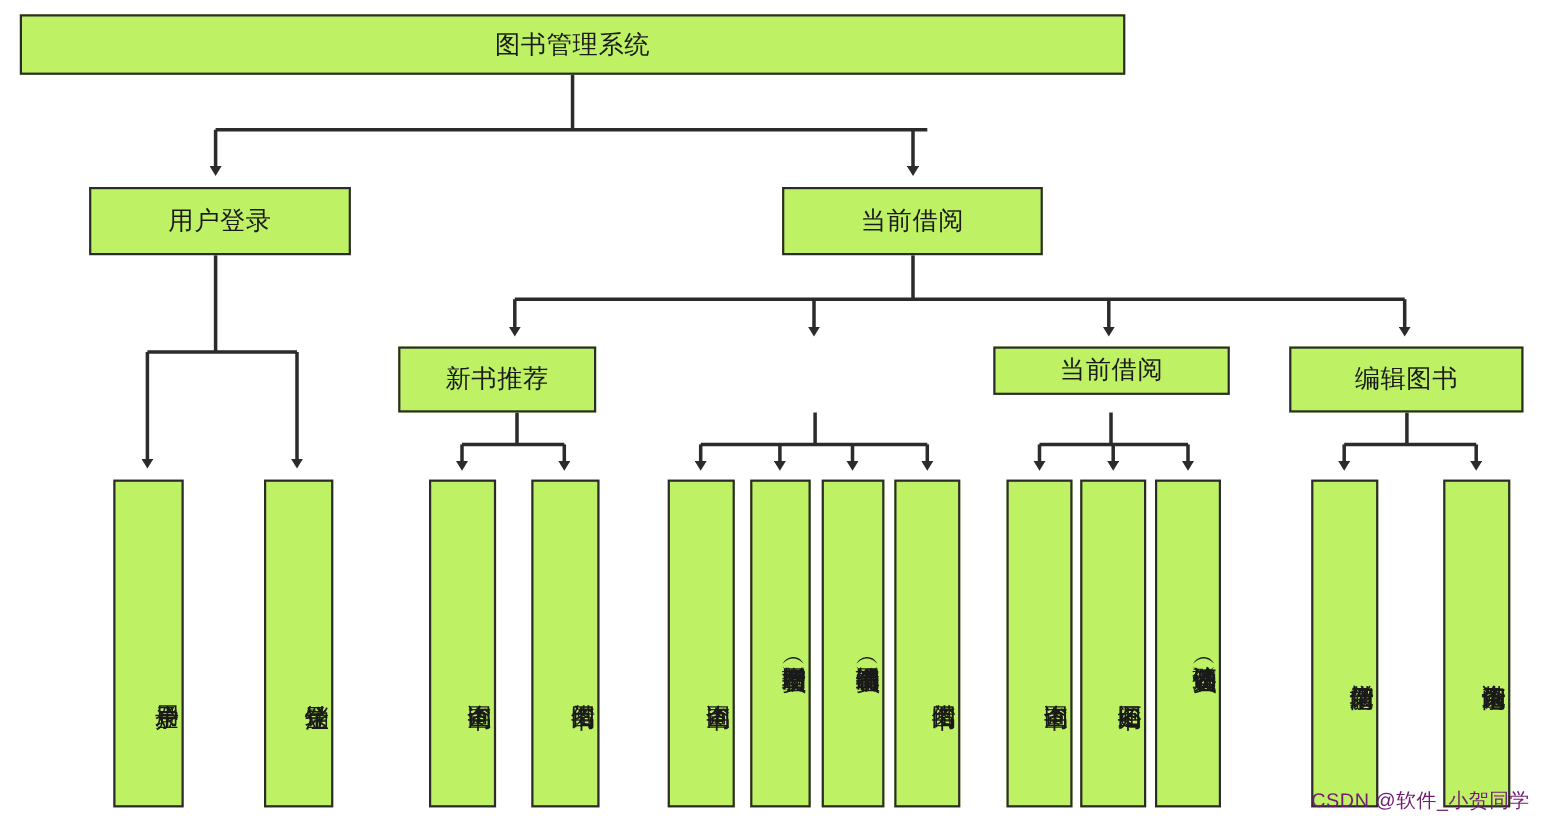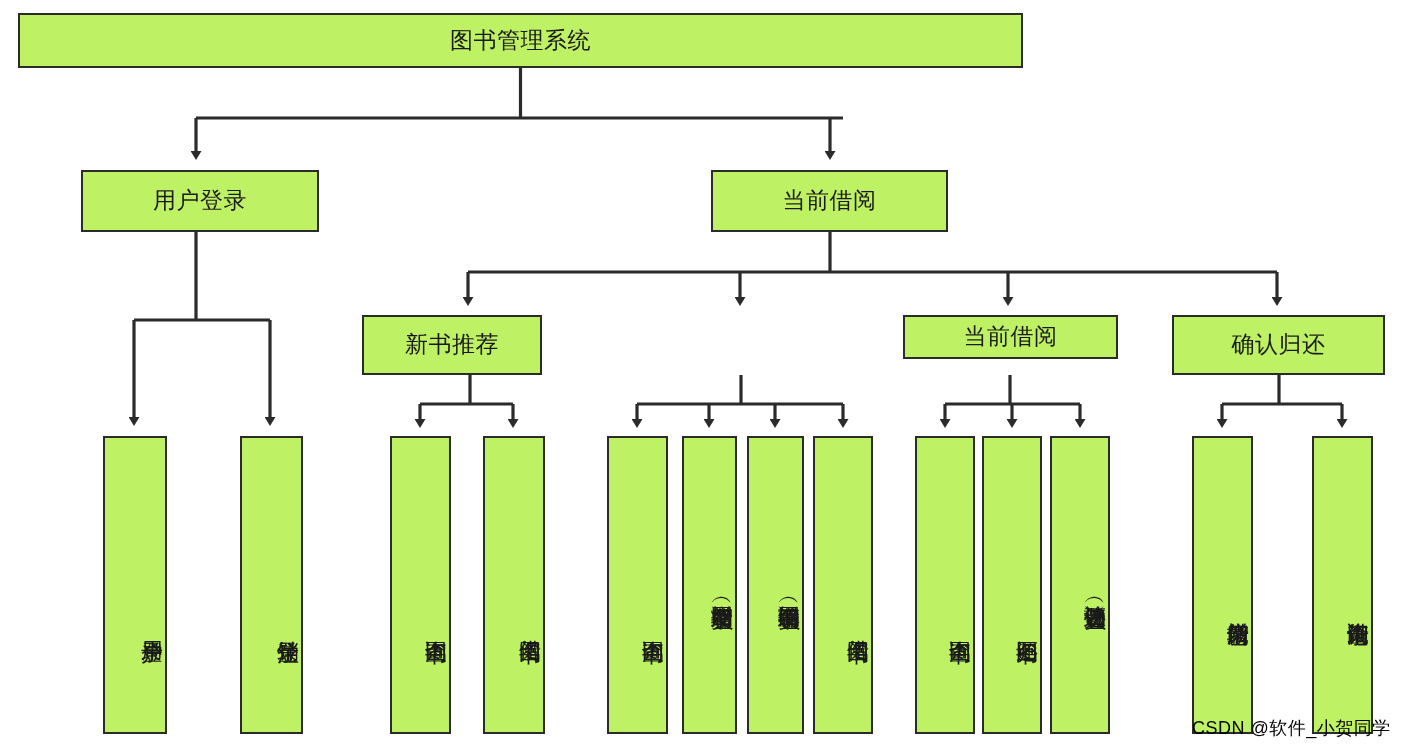--- a/index.html
+++ b/index.html
@@ -51,21 +51,21 @@
     justify-content: center;
     padding-top: 8px;
     white-space: nowrap;
   }
   .node.vert.tall {
     padding-top: 6px;
   }
   .watermark {
     position: absolute;
     font-size: 18px;
-    color: #000000;
+    color: #701a75;
     white-space: nowrap;
     letter-spacing: 0.5px;
     user-select: none;
   }
 </style>
 </head>
 <body>
 
 <div id="canvas">
 
@@ -130,21 +130,21 @@
     <span>当前借阅</span>
   </div>
 
   <div class="node horiz" style="left:362px; top:315px; width:180px; height:60px;">
     <span>新书推荐</span>
   </div>
   <div class="node horiz" style="left:903px; top:315px; width:215px; height:44px;">
     <span>当前借阅</span>
   </div>
   <div class="node horiz" style="left:1172px; top:315px; width:213px; height:60px;">
-    <span>确认归还</span>
+    <span>编辑图书</span>
   </div>
 
   <div class="node vert" style="left:103px; top:436px; width:64px; height:298px; padding-top:78px;">
     <span>用户登录</span>
   </div>
   <div class="node vert" style="left:240px; top:436px; width:63px; height:298px; padding-top:78px;">
     <span>注销登录</span>
   </div>
   <div class="node vert" style="left:390px; top:436px; width:61px; height:298px; padding-top:78px;">
     <span>查询图书</span>

